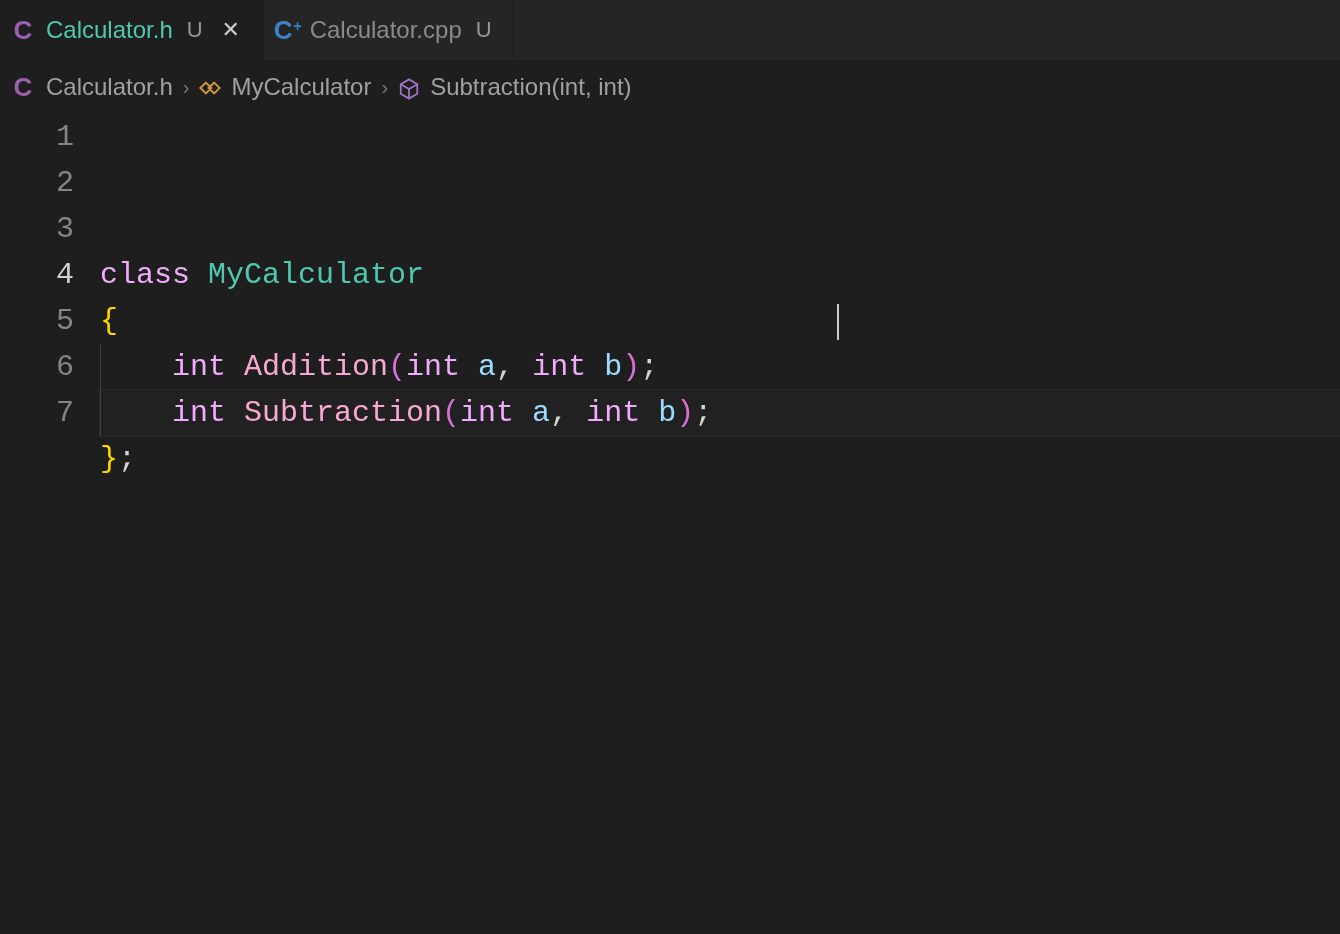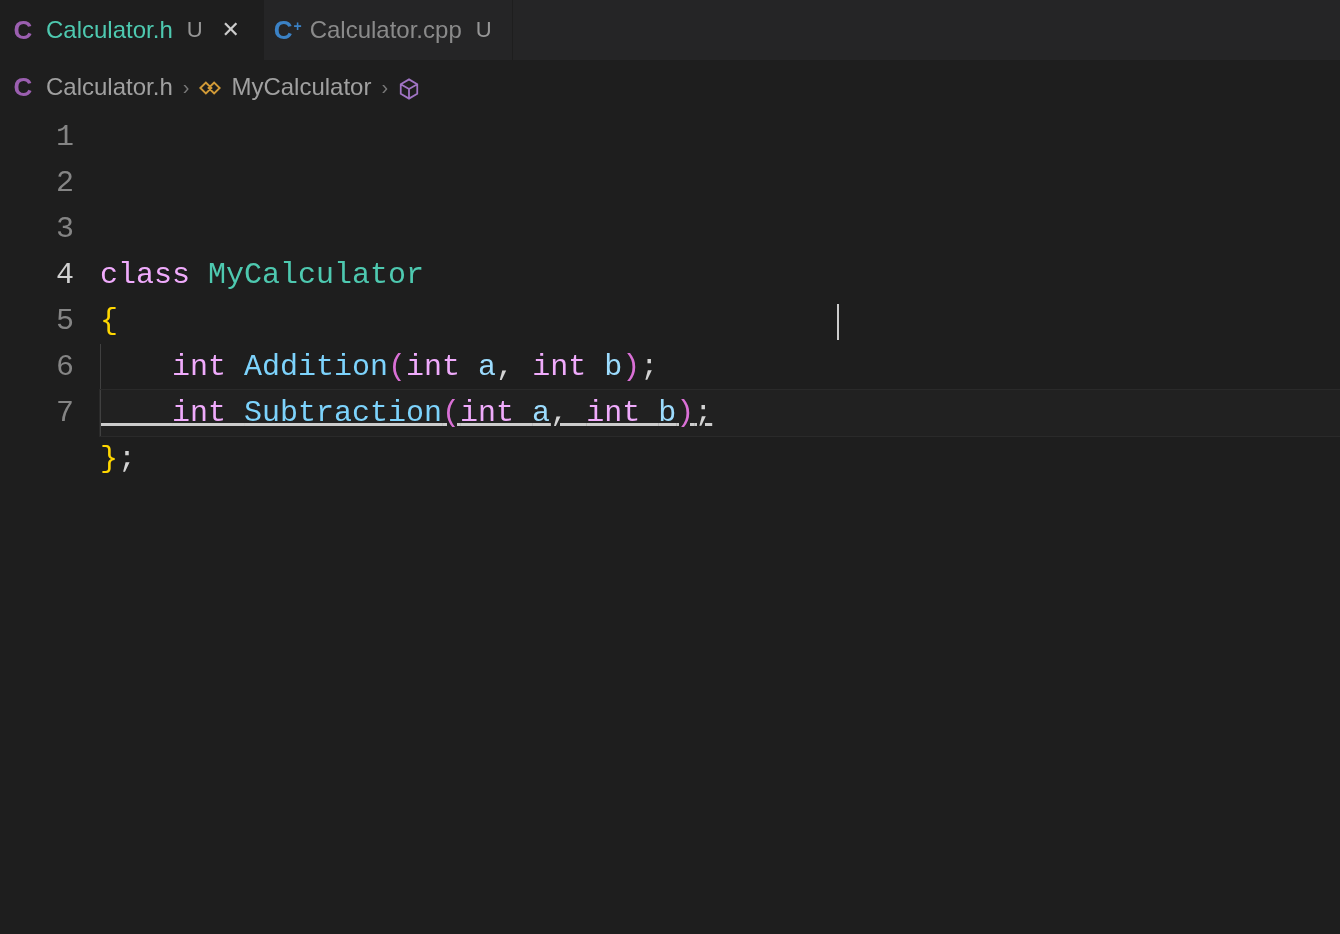--- a/index.html
+++ b/index.html
@@ -106,32 +106,31 @@
     flex: 1;
     white-space: pre;
     position: relative;
   }
   .line {
     position: relative;
   }
   .line.current {
     background: rgba(255,255,255,0.015);
     outline: 1px solid #2a2a2a;
-    text-decoration: underline;
   }
   .indent-guide {
     position: absolute;
     left: 0;
     top: 0;
     bottom: 0;
     border-left: 1px solid #404040;
   }
   .kw { color: #f0abfc; }
   .type { color: #4ec9b0; }
-  .fn { color: #7dd3fc; }
+  .fn { color: #f9a8d4; }
   .param { color: #9cdcfe; }
   .punct { color: #d4d4d4; }
   .brace { color: #da70d6; }
   .brace-y { color: #ffd700; }
   .cursor {
     position: absolute;
     width: 2px;
     height: 36px;
     background: #cccccc;
     top: 190px;
@@ -164,20 +163,21 @@
       <path fill="none" stroke="#d19a37" stroke-width="1.4" d="M1 8 L5 4 L9 8 L5 12 Z M7 8 L11 4 L15 8 L11 12 Z"></path>
     </svg>
   </span>
   <span>MyCalculator</span>
   <span class="breadcrumb-sep">›</span>
   <span>
     <svg width="22" height="22" viewBox="0 0 16 16" style="vertical-align:middle">
       <path fill="none" stroke="#a074c4" stroke-width="1.3" d="M8 1 L14 4.5 L14 11.5 L8 15 L2 11.5 L2 4.5 Z M2 4.5 L8 8 L14 4.5 M8 8 L8 15"></path>
     </svg>
   </span>
+  <span>Subtraction(int, int)</span>
 </div>
 
 <div class="editor">
   <div class="gutter">
       <div>1</div>
       <div>2</div>
       <div>3</div>
       <div class="current">4</div>
       <div>5</div>
       <div>6</div>

